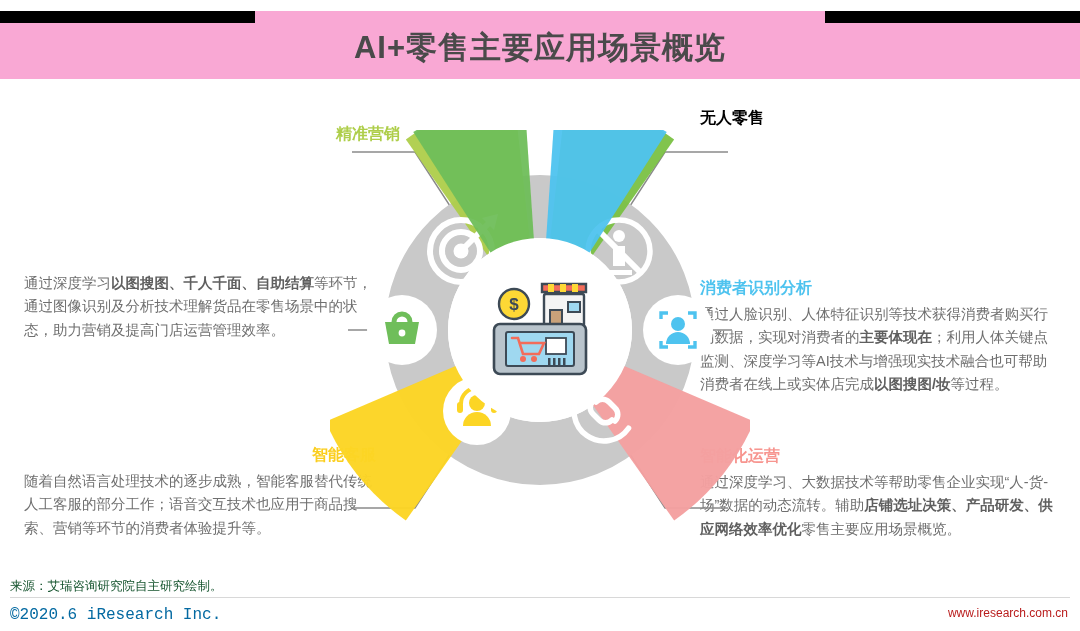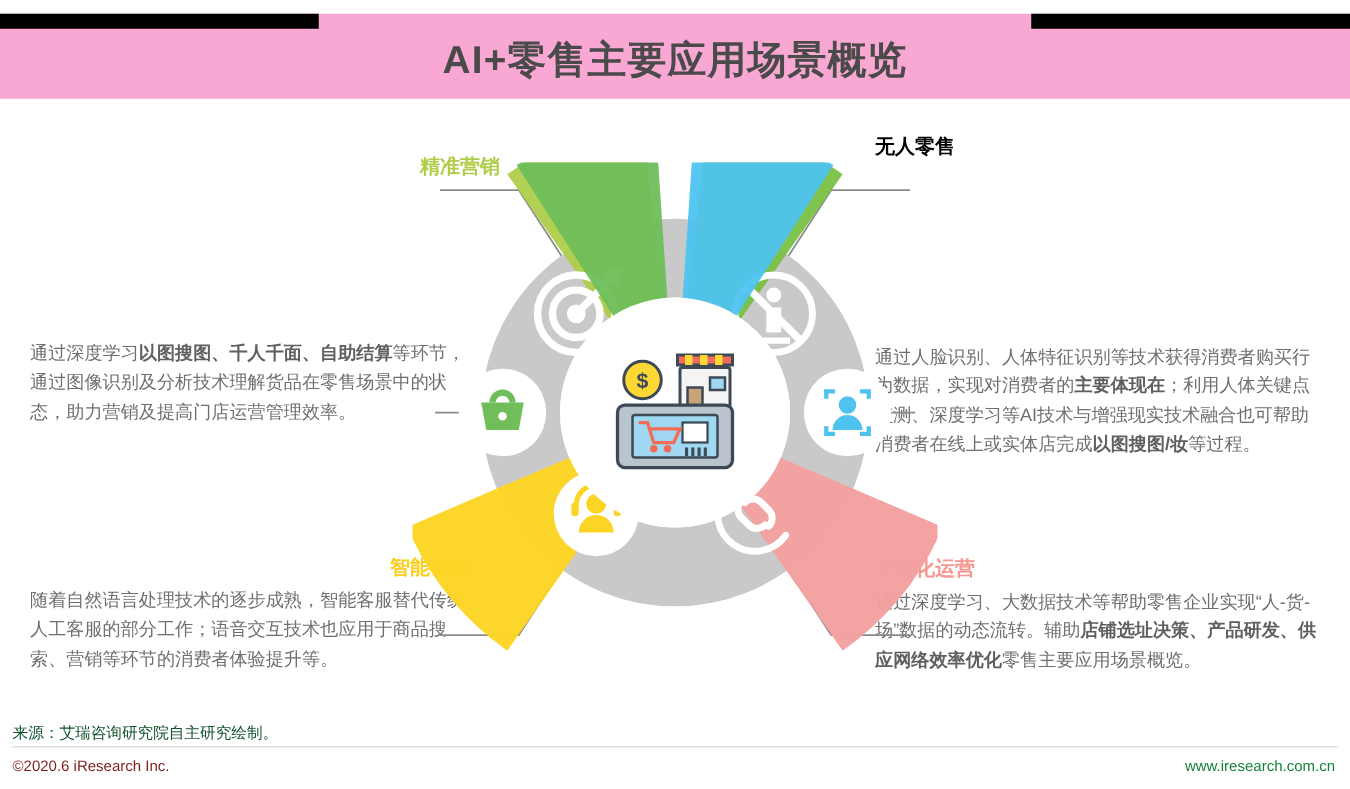--- a/index.html
+++ b/index.html
@@ -52,22 +52,22 @@
 
   
   #diagram{position:absolute;left:330px;top:130px;width:420px;height:400px;}
   #diagram svg{display:block;}
 
   
   .source{
     position:absolute;left:10px;top:578px;font-size:12.5px;color:#14532d;
   }
   .rule{position:absolute;left:10px;top:597px;width:1060px;height:1px;background:#d8d8d8;}
-  .copyright{position:absolute;left:10px;top:606px;font-size:12px;color:#7f1d1d;}
-  .website{position:absolute;right:12px;top:606px;font-size:12px;color:#15803d;}
+  .copyright{position:absolute;left:10px;top:606px;font-size:16px;color:#0369a1;font-family:Liberation Mono, monospace;}
+  .website{position:absolute;right:12px;top:606px;font-size:12px;color:#b91c1c;}
 </style>
 </head>
 <body>
 
 <div class="title-bar">
   <div class="page-title">AI+零售主要应用场景概览</div>
 </div>
 
 <div class="block left" id="blk-precision">
   <span class="head c-green1" style="color: rgb(174, 206, 74);">精准营销</span>
@@ -80,20 +80,21 @@
 <div class="block left" id="blk-service">
   <span class="head c-yellow" style="color: rgb(251, 206, 29);">智能客服</span>
   <p><span>随着自然语言处理技术的逐步成熟，智能客服替代传统人工客服的部分工作；语音交互技术也应用于商品搜索、营销等环节的消费者体验提升等。</span></p>
 </div>
 
 <div class="block right" id="blk-unmanned">
   <span class="head c-green2" style="color: #000000;">无人零售</span>
 </div>
 
 <div class="block right" id="blk-consumer">
+  <span class="head c-blue" style="color: rgb(78, 195, 239);">消费者识别分析</span>
   <p><span>通过人脸识别、人体特征识别等技术获得消费者购买行为数据，实现对消费者的</span><b>主要体现在</b><span>；利用人体关键点监测、深度学习等AI技术与增强现实技术融合也可帮助消费者在线上或实体店完成</span><b>以图搜图/妆</b><span>等过程。</span></p>
 </div>
 
 <div class="block right" id="blk-ops">
   <span class="head c-pink" style="color: rgb(247, 149, 143);">智能化运营</span>
   <p><span>通过深度学习、大数据技术等帮助零售企业实现“人-货-场”数据的动态流转。辅助</span><b>店铺选址决策、产品研发、供应网络效率优化</b><span>零售主要应用场景概览。</span></p>
 </div>
 
 <div id="diagram">
 <svg width="420" height="400" viewBox="0 0 420 400" xmlns="http://www.w3.org/2000/svg">

